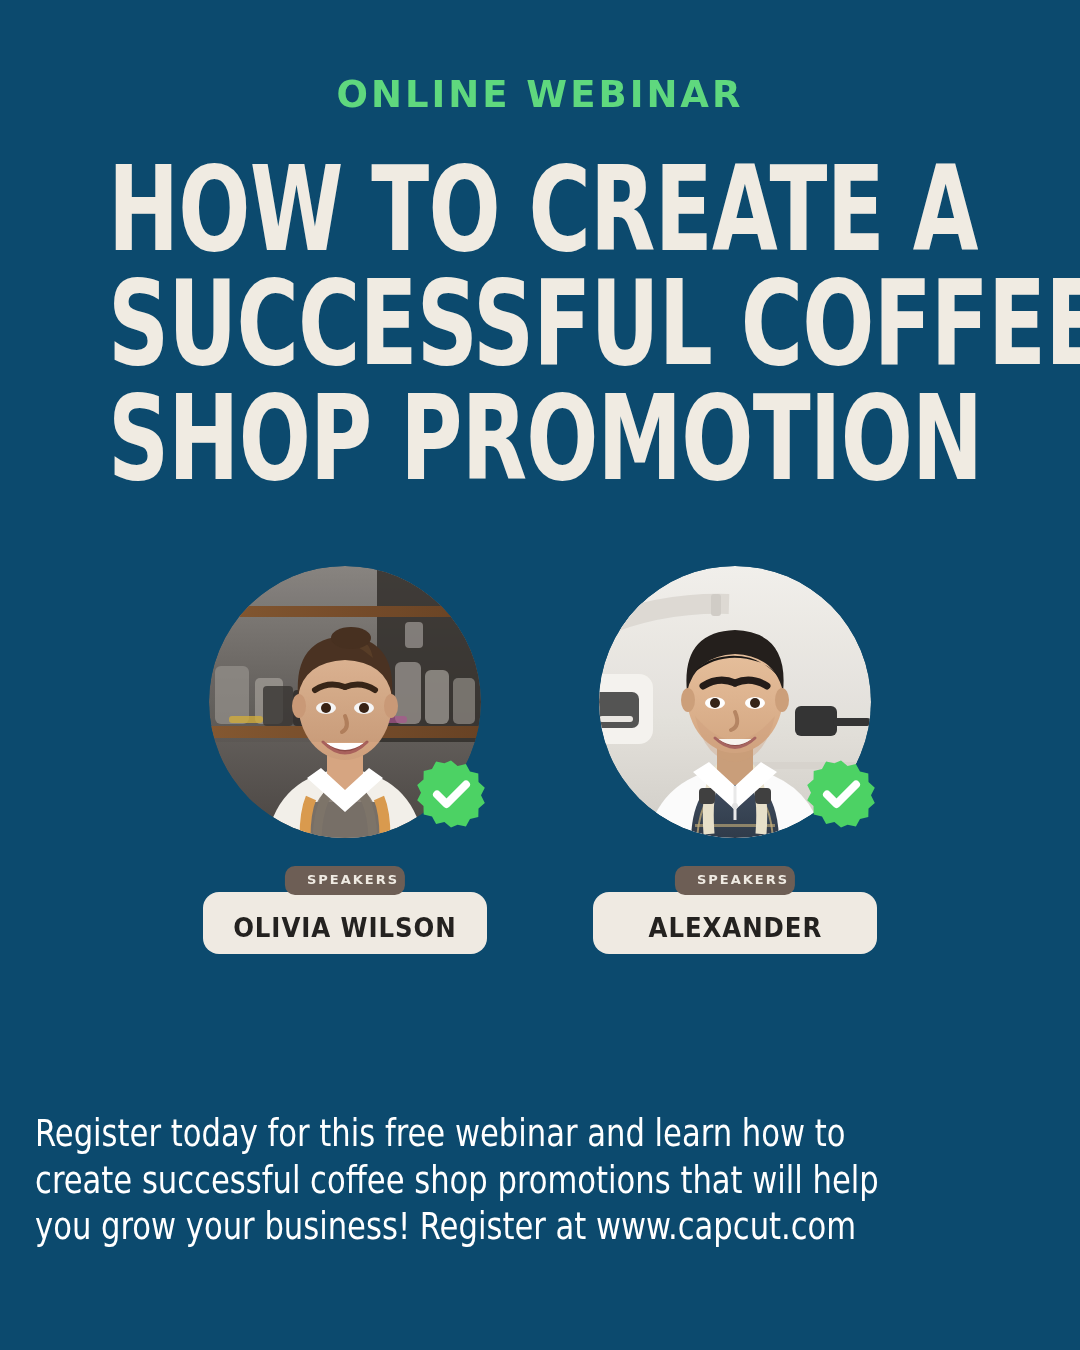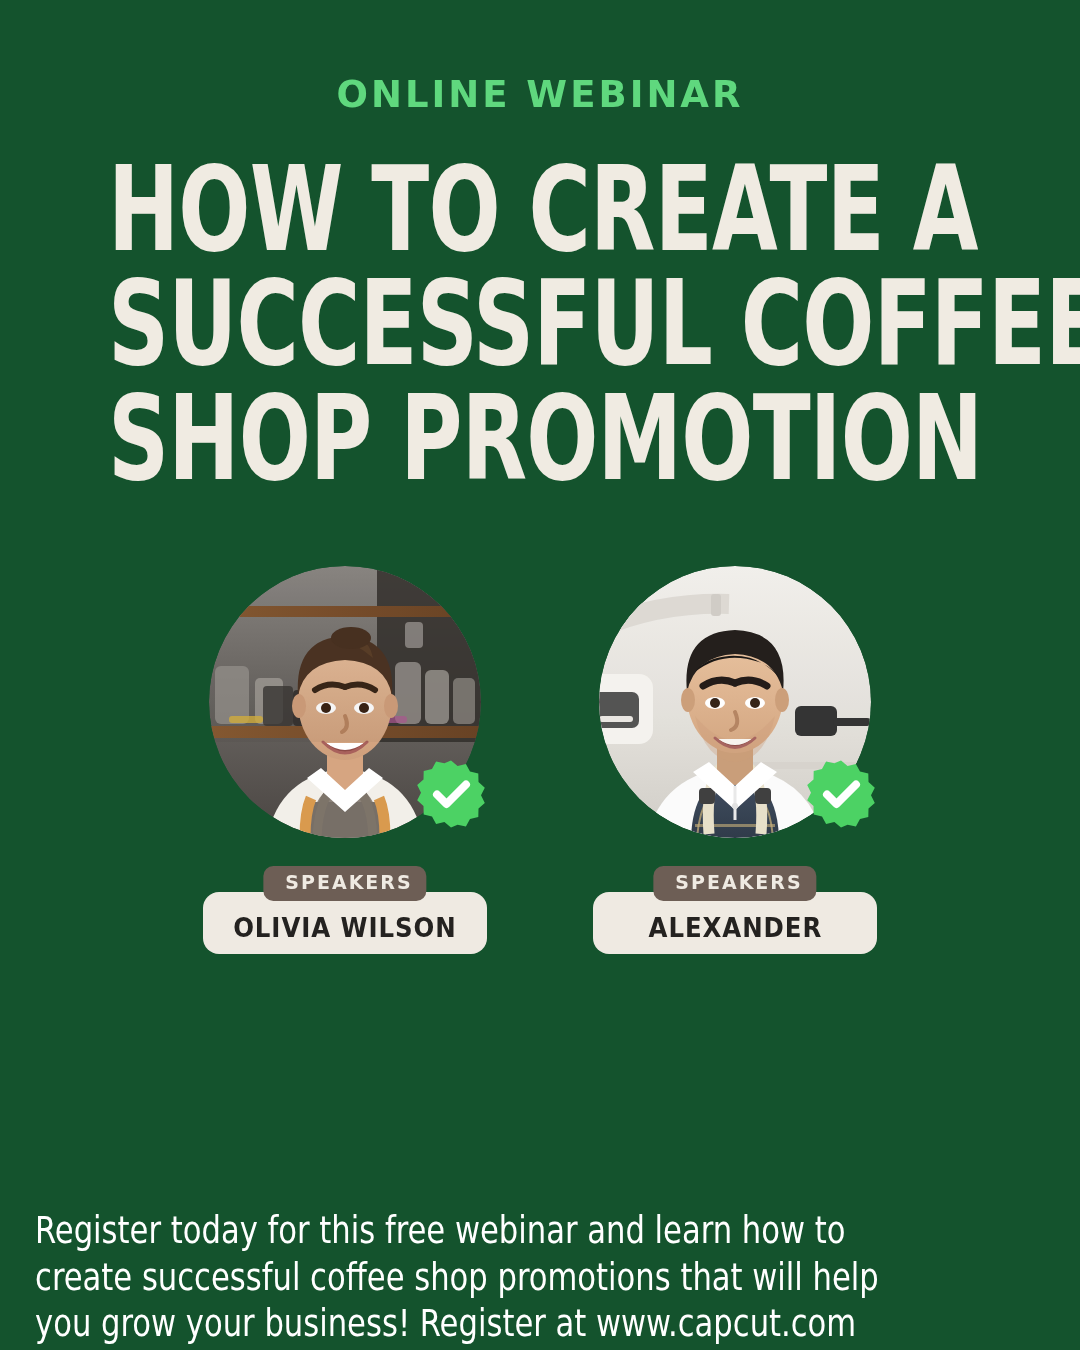--- a/index.html
+++ b/index.html
@@ -14,21 +14,21 @@
   body {
     background: #232220;
     font-family: "Liberation Sans", sans-serif;
     -webkit-font-smoothing: antialiased;
   }
 
   .poster {
     position: relative;
     width: 1080px;
     height: 1350px;
-    background: #14532d;
+    background: #0c4a6e;
   }
 
   
   .eyebrow {
     position: absolute;
     top: 76px;
     left: 0;
     width: 1080px;
     text-align: center;
     color: #5FD87E;
@@ -130,25 +130,25 @@
     transform: scaleX(0.94) translateY(5px);
   }
 
   .speakers-tag {
     position: absolute;
     top: -26px;
     left: 50%;
     transform: translateX(-50%);
     background: #6D5E55;
     border-radius: 10px;
-    padding: 7px 14px 9px 22px;
+    padding: 7px 6px 9px 22px;
     color: #EFEAE2;
     font-family: "DejaVu Sans", sans-serif;
     font-weight: 700;
-    font-size: 19px;
+    font-size: 13px;
     letter-spacing: 2px;
     line-height: 1;
     white-space: nowrap;
   }
 
   
   .date-banner {
     position: absolute;
     top: 1012px;
     left: 84px;
@@ -168,21 +168,21 @@
     font-size: 37px;
     letter-spacing: 1px;
     line-height: 1;
     white-space: nowrap;
     transform: scaleX(0.96);
   }
 
   
   .body-copy {
     position: absolute;
-    top: 1208px;
+    top: 1111px;
     left: 0;
     width: 876px;
     text-align: center;
     color: #FFFFFF;
     font-family: "Liberation Sans Narrow", "DejaVu Sans Condensed", "Liberation Sans", sans-serif;
     font-weight: 400;
     font-size: 37px;
     line-height: 1.26;
     letter-spacing: 0px;
   }

